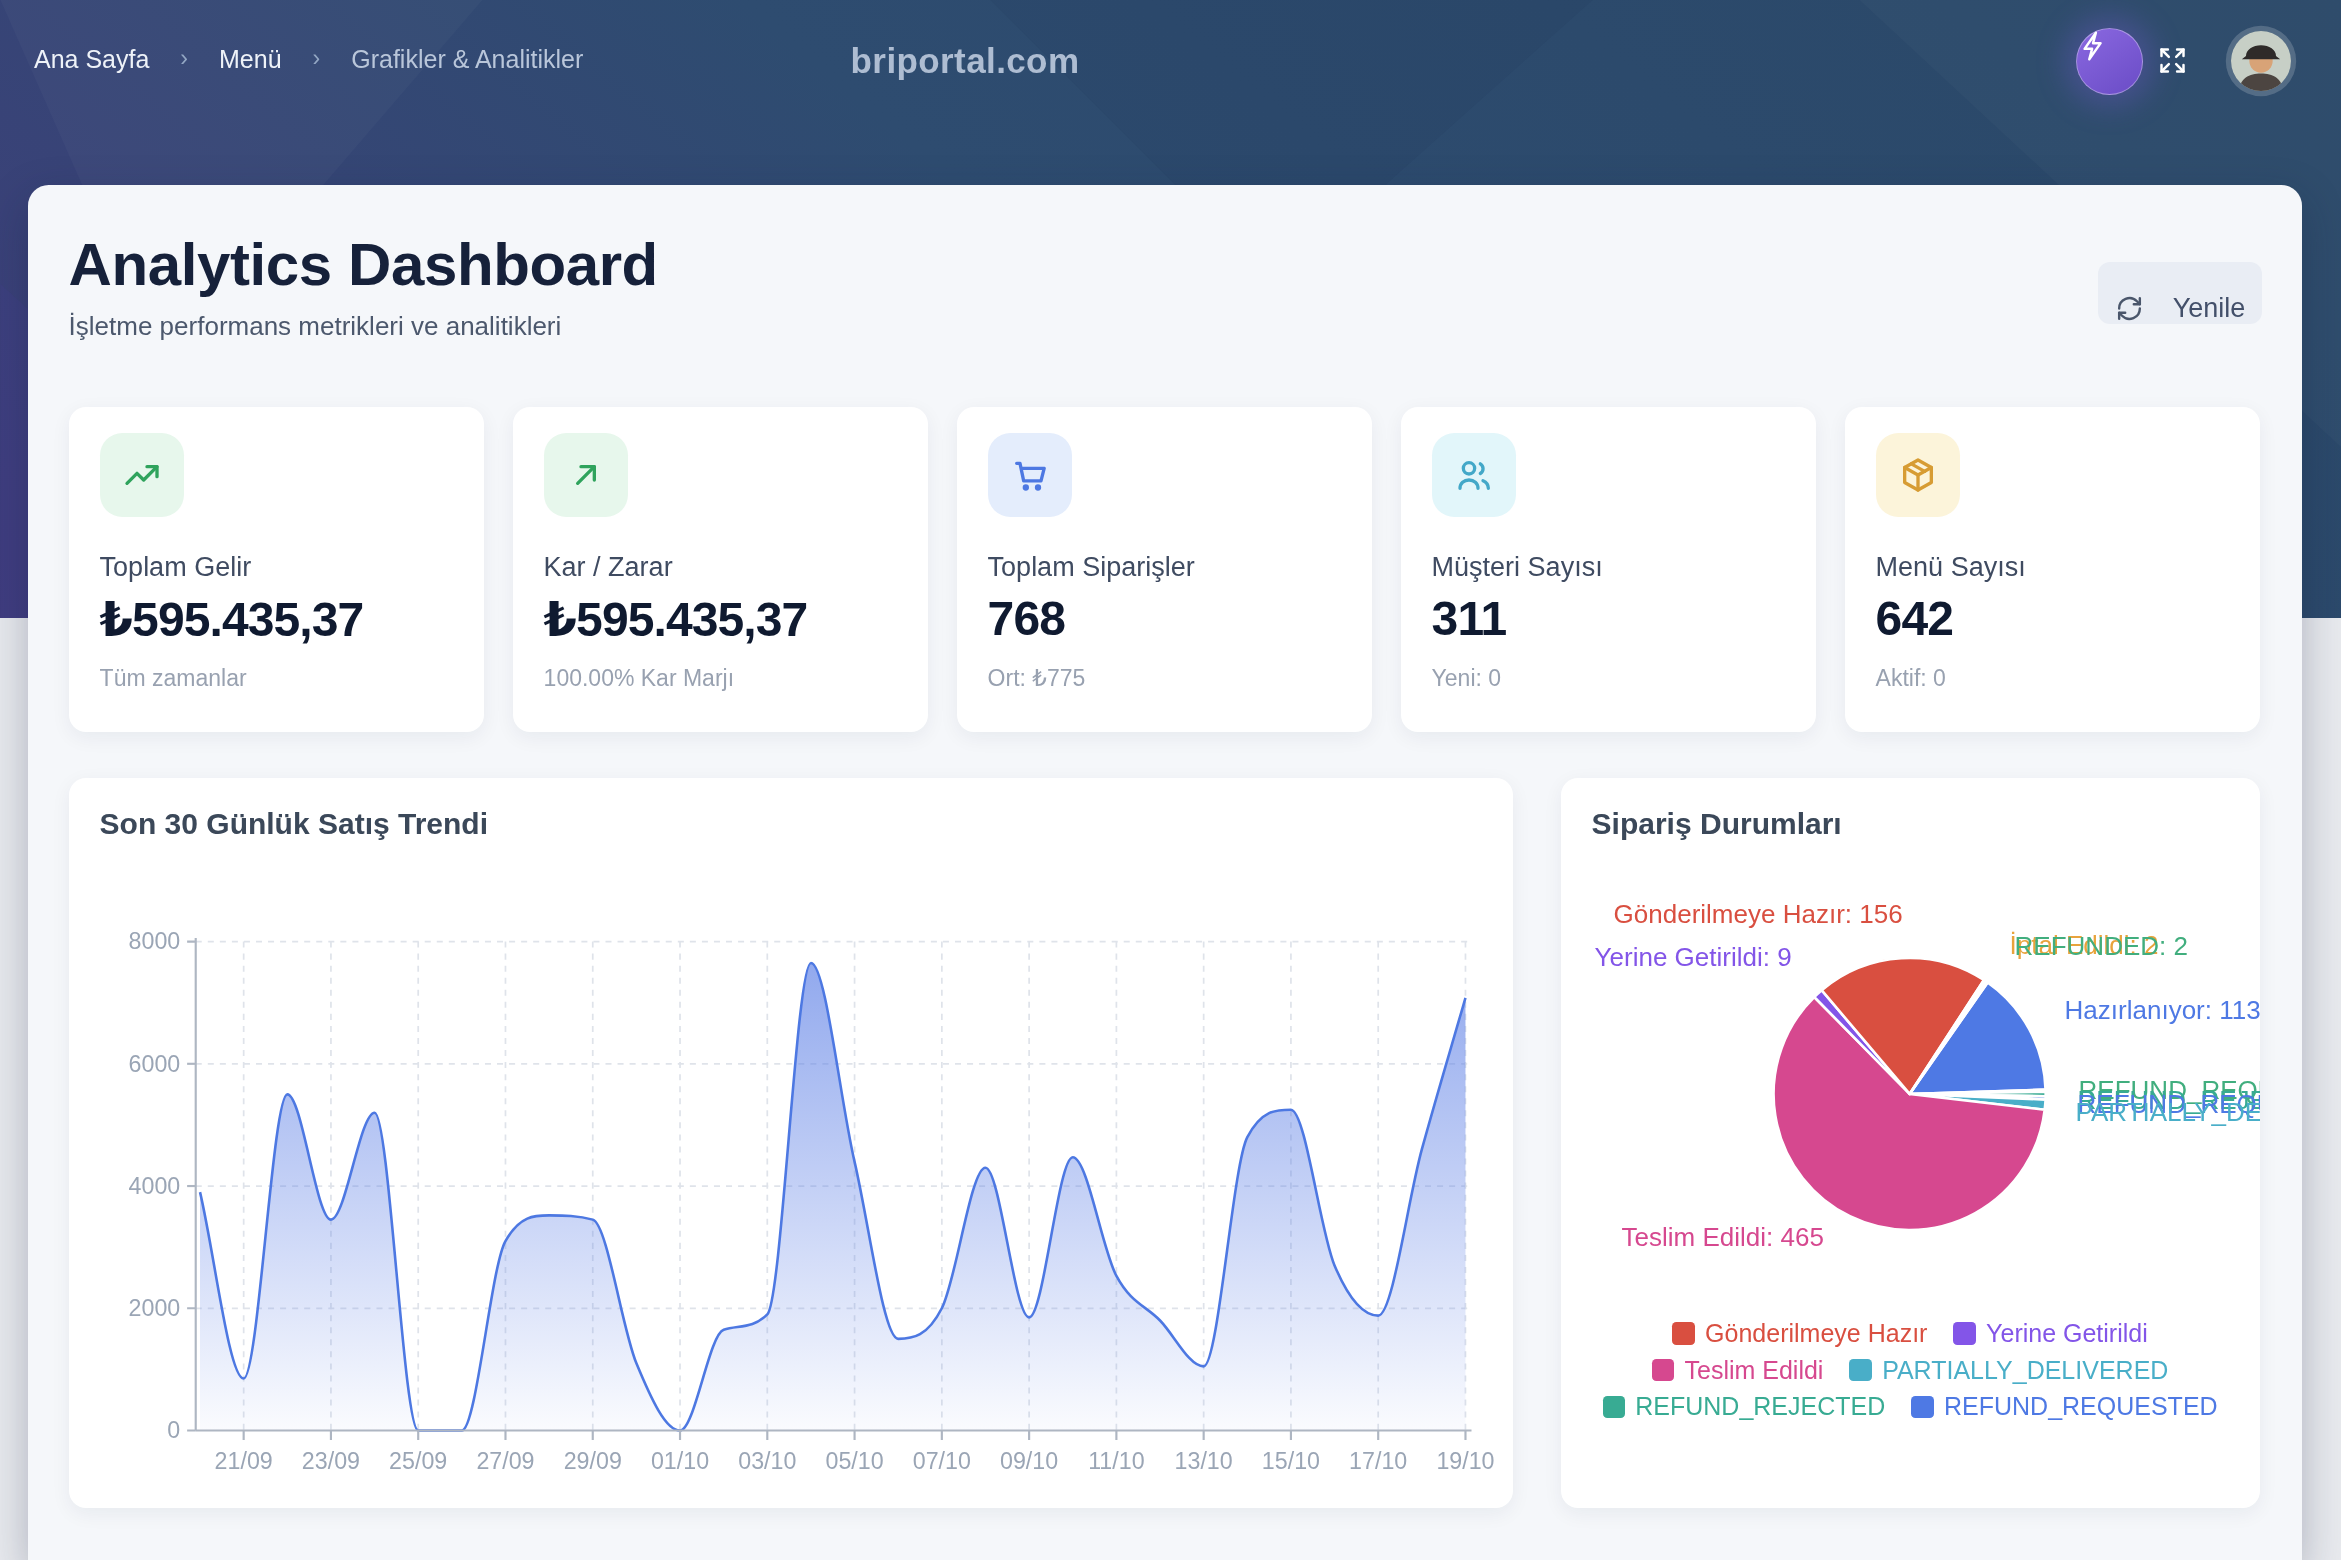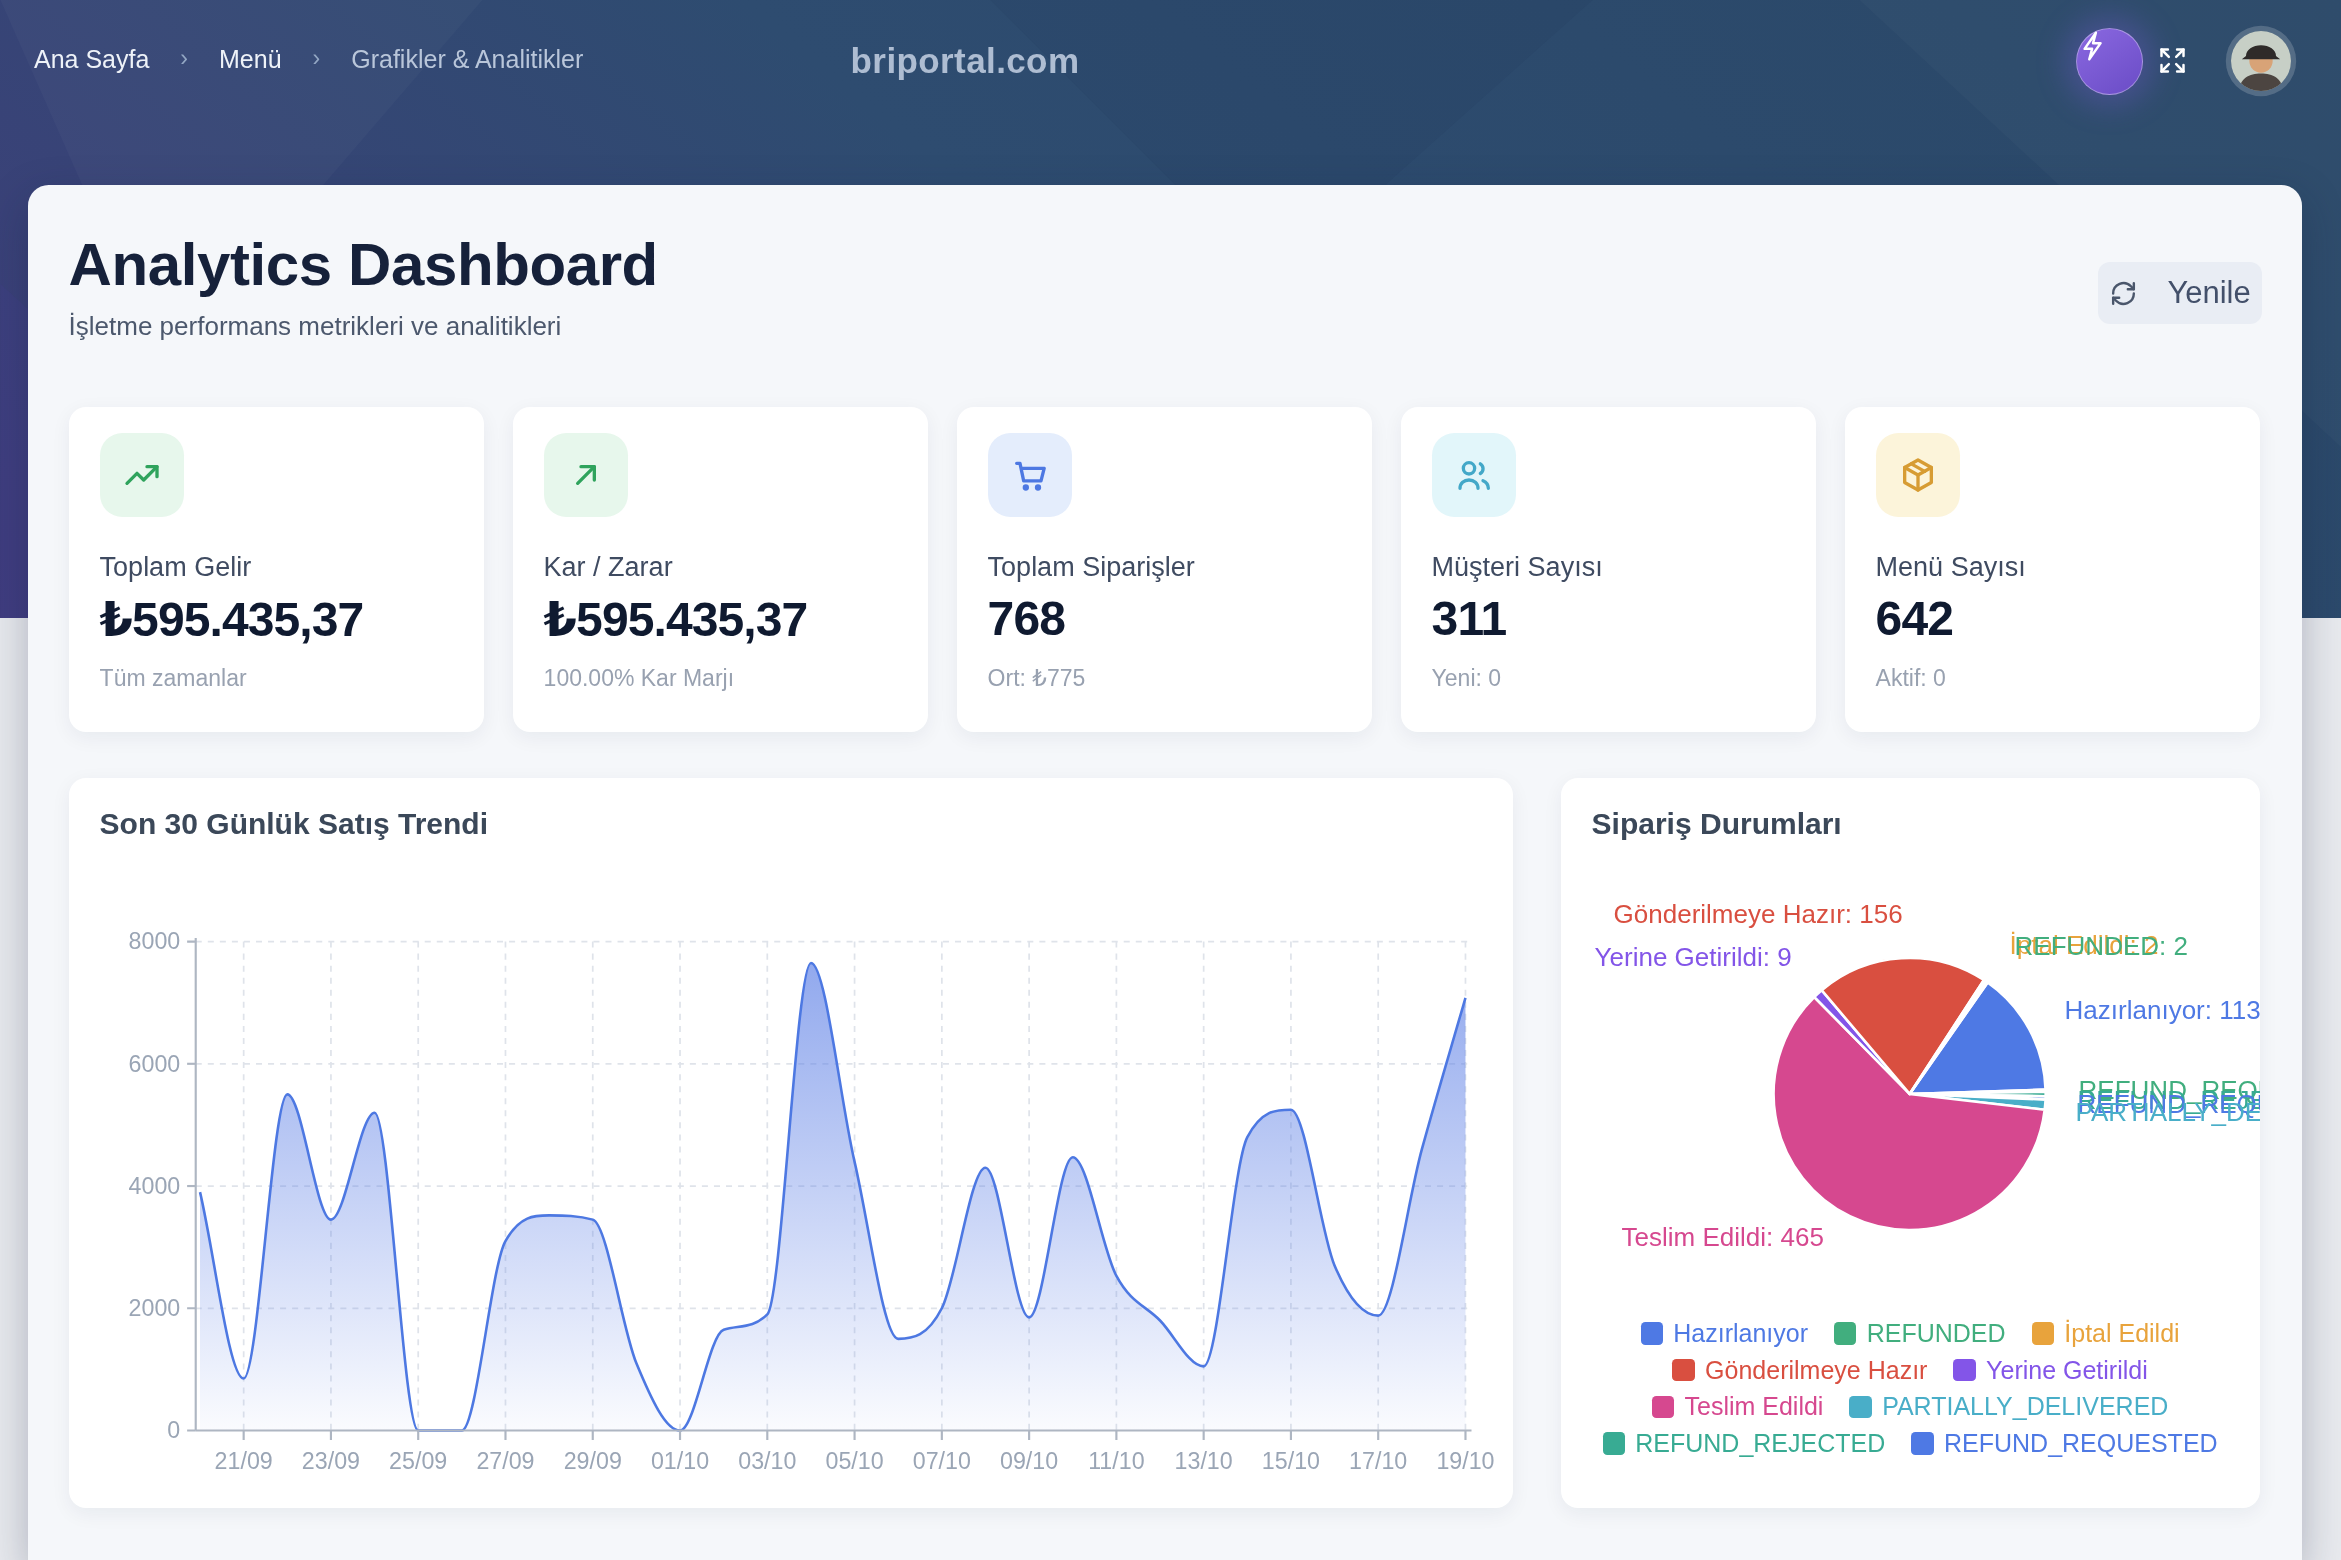--- a/index.html
+++ b/index.html
@@ -26,22 +26,22 @@
   .fs-btn{position:absolute;left:2156px;top:44px;width:36px;height:36px;display:flex;
     align-items:center;justify-content:center;cursor:pointer;}
   .avatar{position:absolute;left:2231px;top:31px;width:60px;height:60px;border-radius:50%;
     box-shadow:0 0 0 5.2px rgba(255,255,255,.18);overflow:hidden;cursor:pointer;}
   
   .panel{position:absolute;left:27.6px;top:185px;width:2274px;height:1375px;
     background:#f5f7fa;border-radius:20.7px 20.7px 0 0;box-shadow:0 15.5px 43px rgba(20,30,60,.28);}
   .page-title{position:absolute;left:41px;top:45px;font-size:60px;font-weight:700;color:#16213a;letter-spacing:-0.4px;}
   .page-subtitle{position:absolute;left:41px;top:126px;font-size:26px;color:#4c586d;}
   .refresh-btn{position:absolute;left:2070px;top:77px;width:164px;height:62px;border-radius:12px;
-    background:#e9edf4;display:flex;align-items:center;justify-content:center;gap:28px;
-    font-size:31px;color:#43506a;font-weight:500;cursor:pointer;}
+    background:#e9edf4;display:flex;align-items:flex-end;justify-content:center;gap:28px;
+    font-size:27px;color:#43506a;font-weight:500;cursor:pointer;}
   
   .stats-row{position:absolute;left:41px;top:222px;width:2191px;display:flex;gap:29px;}
   .stat-card{flex:1;height:325px;background:#fff;border-radius:17px;position:relative;
     box-shadow:0 5.2px 20.7px rgba(25,35,65,.06);}
   .stat-icon{position:absolute;left:31px;top:26px;width:84px;height:84px;border-radius:22.4px;
     display:flex;align-items:center;justify-content:center;}
   .stat-title{position:absolute;left:31px;top:145px;font-size:27px;color:#3f4b61;}
   .stat-value{position:absolute;left:31px;top:184px;font-size:48px;font-weight:800;color:#0f1a30;letter-spacing:-0.9px;}
   .stat-sub{position:absolute;left:31px;top:258px;font-size:23px;color:#98a1b0;}
   
@@ -288,54 +288,40 @@
         <div class="callout" style="left: 504px; top: 217px; color: rgb(78, 121, 228);">Hazırlanıyor: 113</div>
         <div class="callout" style="left: 518px; top: 297px; color: rgb(65, 174, 126);">REFUND_REQUEST_ACCEPTED: 2</div>
         <div class="callout" style="left: 517px; top: 307px; color: rgb(56, 171, 147);">REFUND_REJECTED: 4</div>
         <div class="callout" style="left: 517px; top: 311px; color: rgb(78, 121, 228);">REFUND_REQUESTED: 3</div>
         <div class="callout" style="left: 515px; top: 319px; color: rgb(73, 174, 200);">PARTIALLY_DELIVERED: 9</div>
         <div class="callout" style="left: 61px; top: 444px; color: rgb(214, 72, 143);">Teslim Edildi: 465</div>
       </div>
     <div class="pie-legend" id="pie-legend">
         <div class="legend-row">
           <div class="legend-item">
-            <span class="legend-swatch" style="background: rgb(78, 121, 228);"></span>
-            <span style="color: rgb(78, 121, 228);">Hazırlanıyor</span>
-          </div>
-          <div class="legend-item">
-            <span class="legend-swatch" style="background: rgb(65, 174, 126);"></span>
-            <span style="color: rgb(65, 174, 126);">REFUNDED</span>
-          </div>
-          <div class="legend-item">
-            <span class="legend-swatch" style="background: rgb(232, 163, 60);"></span>
-            <span style="color: rgb(232, 163, 60);">İptal Edildi</span>
+            <span class="legend-swatch" style="background: rgb(217, 79, 64);"></span>
+            <span style="color: rgb(217, 79, 64);">Gönderilmeye Hazır</span>
+          </div>
+          <div class="legend-item">
+            <span class="legend-swatch" style="background: rgb(131, 85, 232);"></span>
+            <span style="color: rgb(131, 85, 232);">Yerine Getirildi</span>
           </div>
         </div>
         <div class="legend-row">
           <div class="legend-item">
-            <span class="legend-swatch" style="background: rgb(217, 79, 64);"></span>
-            <span style="color: rgb(217, 79, 64);">Gönderilmeye Hazır</span>
-          </div>
-          <div class="legend-item">
-            <span class="legend-swatch" style="background: rgb(131, 85, 232);"></span>
-            <span style="color: rgb(131, 85, 232);">Yerine Getirildi</span>
+            <span class="legend-swatch" style="background: rgb(214, 72, 143);"></span>
+            <span style="color: rgb(214, 72, 143);">Teslim Edildi</span>
+          </div>
+          <div class="legend-item">
+            <span class="legend-swatch" style="background: rgb(73, 174, 200);"></span>
+            <span style="color: rgb(73, 174, 200);">PARTIALLY_DELIVERED</span>
           </div>
         </div>
         <div class="legend-row">
           <div class="legend-item">
-            <span class="legend-swatch" style="background: rgb(214, 72, 143);"></span>
-            <span style="color: rgb(214, 72, 143);">Teslim Edildi</span>
-          </div>
-          <div class="legend-item">
-            <span class="legend-swatch" style="background: rgb(73, 174, 200);"></span>
-            <span style="color: rgb(73, 174, 200);">PARTIALLY_DELIVERED</span>
-          </div>
-        </div>
-        <div class="legend-row">
-          <div class="legend-item">
             <span class="legend-swatch" style="background: rgb(56, 171, 147);"></span>
             <span style="color: rgb(56, 171, 147);">REFUND_REJECTED</span>
           </div>
           <div class="legend-item">
             <span class="legend-swatch" style="background: rgb(78, 121, 228);"></span>
             <span style="color: rgb(78, 121, 228);">REFUND_REQUESTED</span>
           </div>
         </div>
       </div>
     <div class="chart-title">Sipariş Durumları</div>

